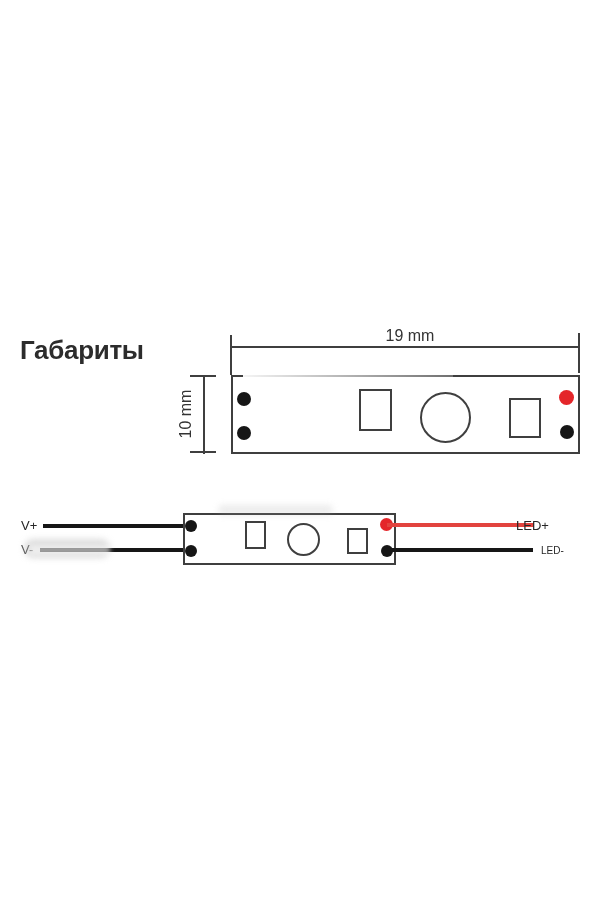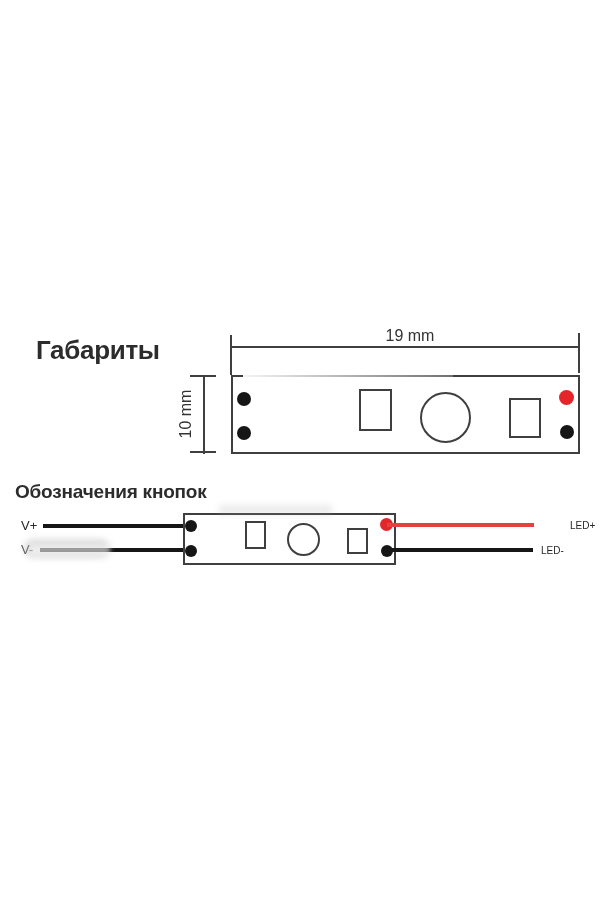--- a/index.html
+++ b/index.html
@@ -8,21 +8,21 @@
     width: 600px;
     height: 900px;
     background: #ffffff;
     overflow: hidden;
     font-family: "Liberation Sans", sans-serif;
   }
   .abs { position: absolute; }
 
   
   .title1 {
-    left: 36px; top: 335px;
+    left: 20px; top: 335px;
     font-size: 26px; font-weight: 700;
     color: var(--heading, #2c2c2c);
     letter-spacing: -0.3px;
   }
   .title2 {
     left: 15px; top: 481px;
     font-size: 19px; font-weight: 700;
     color: var(--heading, #2c2c2c);
     letter-spacing: -0.2px;
   }
@@ -84,21 +84,21 @@
   .w-lp { left: 387px; top: 523px; width: 147px; height: 4px; }
   .w-lm { left: 387px; top: 548px; width: 146px; height: 4px; }
 
   
   .wlabel {
     color: var(--label, #262626);
     white-space: nowrap;
   }
   .l-vp { left: 21px;  top: 519px; font-size: 13px; line-height: 14px; }
   .l-vm { left: 21px;  top: 543px; font-size: 13px; line-height: 14px; opacity: .8; }
-  .l-lp { left: 570px; top: 518px; font-size: 10px; line-height: 15px; }
+  .l-lp { left: 516px; top: 518px; font-size: 13px; line-height: 15px; }
   .l-lm { left: 541px; top: 543px; font-size: 10px; line-height: 15px; }
 
   
   .wm-top-border {
     left: 243px; top: 372px; width: 210px; height: 7px;
     background: linear-gradient(90deg, rgba(255,255,255,.95), rgba(255,255,255,.25));
   }
   .wm-smudge {
     left: 24px; top: 539px; width: 86px; height: 19px;
     background: rgba(168,168,168,.38);
@@ -135,21 +135,20 @@
   <div class="abs outline board1"></div>
   <div class="abs pad p1-l1"></div>
   <div class="abs pad p1-l2"></div>
   <div class="abs outline b1-sq1"></div>
   <div class="abs outline round b1-cir"></div>
   <div class="abs outline b1-sq2"></div>
   <div class="abs pad red p1-r1"></div>
   <div class="abs pad p1-r2"></div>
   <div class="abs wm-top-border"></div>
 
-  <div class="abs title2">Обозначения кнопок</div>
 
   <div class="abs wlabel l-vp">V+</div>
   <div class="abs wire w-vp"></div>
   <div class="abs wlabel l-vm">V-</div>
   <div class="abs wire w-vm"></div>
 
   <div class="abs outline board2"></div>
   <div class="abs pad p2-l1"></div>
   <div class="abs pad p2-l2"></div>
   <div class="abs outline b2-sq1"></div>

